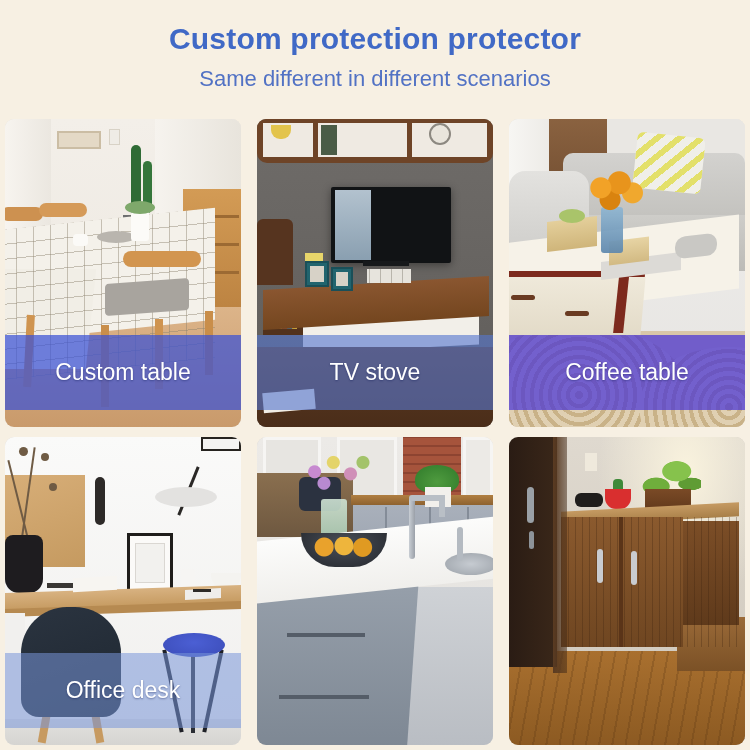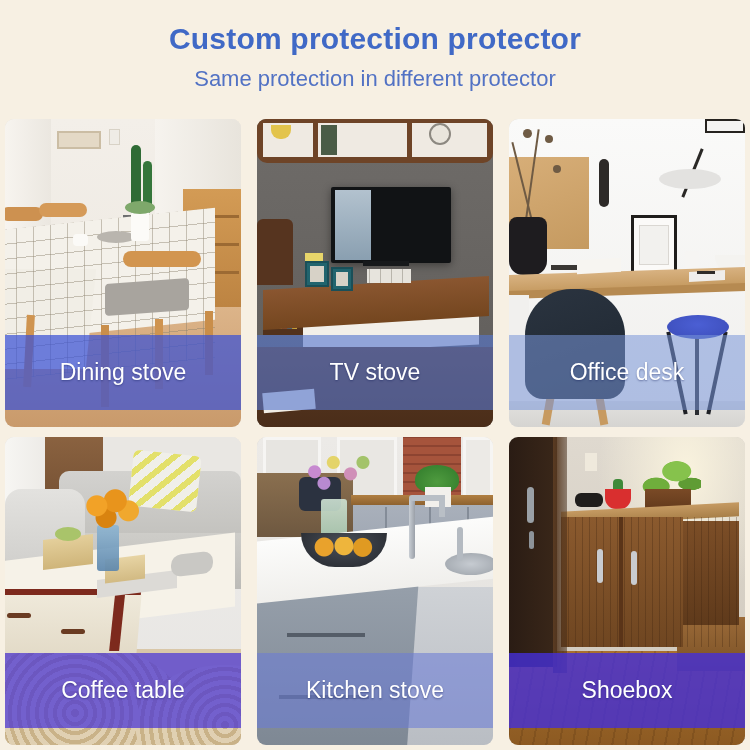--- a/index.html
+++ b/index.html
@@ -252,21 +252,21 @@
   .t6-bench    { left: 168px; top: 180px; width: 68px; height: 54px; background: linear-gradient(180deg,#9a6a38,#7b5126);}
   .t6-floor    { left: 0; top: 214px; right: 0; bottom: 0; background: linear-gradient(180deg,#a9702f,#8c5a22);}
   .t6-fgrain   { left: 0; top: 214px; right: 0; bottom: 0;
                  background: repeating-linear-gradient(100deg,rgba(80,46,14,.22) 0 2px,transparent 2px 13px);}
 </style>
 </head>
 <body>
 
 <div class="header">
   <div class="headline">Custom protection protector</div>
-  <div class="subheadline">Same protection in different protector</div>
+  <div class="subheadline">Same different in different scenarios</div>
 </div>
 
 <div class="grid">
 
   <div class="tile">
     <div class="scene">
       <div class="rect t1-wall"></div>
       <div class="rect t1-curtainL"></div>
         <div class="rect t1-curtainR"></div>
       <div class="rect t1-frame"></div>
@@ -289,21 +289,21 @@
       <div class="rect t1-vase"></div>
         <div class="rect t1-leaf"></div>
       <div class="rect t1-seat"></div>
         <div class="rect t1-chairR"></div>
       <div class="rect t1-leg1"></div>
         <div class="rect t1-leg2"></div>
         <div class="rect t1-leg3"></div>
         <div class="rect t1-leg4"></div>
     </div>
     <div class="caption-bar bar-top" style="background:rgba(58,82,214,.72)">
-      <span class="caption-text">Dining stove</span>
+      <span class="caption-text">Custom table</span>
     </div>
   </div>
 
   <div class="tile">
     <div class="scene">
       <div class="rect t2-wall"></div>
       <div class="rect t2-shelf"></div>
         <div class="rect t2-shelfin"></div>
       <div class="rect t2-sdiv1"></div>
         <div class="rect t2-sdiv2"></div>
@@ -324,20 +324,53 @@
         <div class="rect t2-pf1i"></div>
       <div class="rect t2-pf2"></div>
         <div class="rect t2-pf2i"></div>
       <div class="rect t2-sock"></div>
         <div class="rect t2-sockg"></div>
       <div class="rect t2-floor"></div>
         <div class="rect t2-book"></div>
     </div>
     <div class="caption-bar bar-top" style="background:rgba(86,118,206,.62)">
       <span class="caption-text">TV stove</span>
+    </div>
+  </div>
+
+  <div class="tile">
+    <div class="scene">
+      <div class="rect t4-wall"></div>
+      <div class="rect t4-curtain"></div>
+        <div class="rect t4-wood"></div>
+        <div class="rect t4-wall2"></div>
+      <div class="rect t4-sofaBack"></div>
+        <div class="rect t4-pillow"></div>
+        <div class="rect t4-pillowZ"></div>
+      <div class="rect t4-sofaSeat"></div>
+        <div class="rect t4-sofaArm"></div>
+      <div class="rect t4-rug"></div>
+        <div class="rect t4-rugring"></div>
+        <div class="rect t4-rugring2"></div>
+      <div class="rect t4-table"></div>
+        <div class="rect t4-redline"></div>
+      <div class="rect t4-tableEdge"></div>
+        <div class="rect t4-redline2"></div>
+      <div class="rect t4-handle1"></div>
+        <div class="rect t4-handle2"></div>
+      <div class="rect t4-box1"></div>
+        <div class="rect t4-veg"></div>
+      <div class="rect t4-tray"></div>
+        <div class="rect t4-box2"></div>
+        <div class="rect t4-cat"></div>
+      <div class="rect t4-vase"></div>
+        <div class="rect t4-flowers"></div>
+    </div>
+    <div class="caption-bar bar-bot" style="background:rgba(69,48,216,.70)">
+      <span class="caption-text">Coffee table</span>
     </div>
   </div>
 
   <div class="tile">
     <div class="scene">
       <div class="rect t3-wall"></div>
       <div class="rect t3-panel"></div>
       <div class="rect t3-branch1"></div>
         <div class="rect t3-branch2"></div>
       <div class="rect t3-bud1"></div>
@@ -368,53 +401,20 @@
         <div class="rect t3-clegR"></div>
         <div class="rect t3-chair"></div>
     </div>
     <div class="caption-bar bar-top" style="background:rgba(120,150,216,.55)">
       <span class="caption-text">Office desk</span>
     </div>
   </div>
 
   <div class="tile">
     <div class="scene">
-      <div class="rect t4-wall"></div>
-      <div class="rect t4-curtain"></div>
-        <div class="rect t4-wood"></div>
-        <div class="rect t4-wall2"></div>
-      <div class="rect t4-sofaBack"></div>
-        <div class="rect t4-pillow"></div>
-        <div class="rect t4-pillowZ"></div>
-      <div class="rect t4-sofaSeat"></div>
-        <div class="rect t4-sofaArm"></div>
-      <div class="rect t4-rug"></div>
-        <div class="rect t4-rugring"></div>
-        <div class="rect t4-rugring2"></div>
-      <div class="rect t4-table"></div>
-        <div class="rect t4-redline"></div>
-      <div class="rect t4-tableEdge"></div>
-        <div class="rect t4-redline2"></div>
-      <div class="rect t4-handle1"></div>
-        <div class="rect t4-handle2"></div>
-      <div class="rect t4-box1"></div>
-        <div class="rect t4-veg"></div>
-      <div class="rect t4-tray"></div>
-        <div class="rect t4-box2"></div>
-        <div class="rect t4-cat"></div>
-      <div class="rect t4-vase"></div>
-        <div class="rect t4-flowers"></div>
-    </div>
-    <div class="caption-bar bar-bot" style="background:rgba(69,48,216,.70)">
-      <span class="caption-text">Coffee table</span>
-    </div>
-  </div>
-
-  <div class="tile">
-    <div class="scene">
       <div class="rect t5-wall"></div>
       <div class="rect t5-win1"></div>
         <div class="rect t5-win2"></div>
       <div class="rect t5-brick"></div>
         <div class="rect t5-win3"></div>
       <div class="rect t5-bg"></div>
         <div class="rect t5-chair"></div>
       <div class="rect t5-counter2"></div>
         <div class="rect t5-cab1"></div>
       <div class="rect t5-cabl1"></div>
@@ -431,23 +431,20 @@
         <div class="rect t5-ih2"></div>
       <div class="rect t5-island"></div>
       <div class="rect t5-faucet"></div>
         <div class="rect t5-faucetT"></div>
         <div class="rect t5-faucetD"></div>
       <div class="rect t5-sink"></div>
         <div class="rect t5-faucet2"></div>
       <div class="rect t5-basket"></div>
         <div class="rect t5-fruit"></div>
     </div>
-    <div class="caption-bar bar-bot" style="background:rgba(106,124,214,.58)">
-      <span class="caption-text">Kitchen stove</span>
-    </div>
   </div>
 
   <div class="tile">
     <div class="scene">
       <div class="rect t6-wall"></div>
         <div class="rect t6-glow"></div>
       <div class="rect t6-switch"></div>
       <div class="rect t6-plant"></div>
         <div class="rect t6-ppot"></div>
       <div class="rect t6-cactus"></div>
@@ -461,18 +458,15 @@
         <div class="rect t6-cab"></div>
       <div class="rect t6-grain"></div>
         <div class="rect t6-cabDiv"></div>
       <div class="rect t6-hd1"></div>
         <div class="rect t6-hd2"></div>
       <div class="rect t6-door"></div>
         <div class="rect t6-doorfr"></div>
       <div class="rect t6-handle"></div>
         <div class="rect t6-handle2"></div>
     </div>
-    <div class="caption-bar bar-bot" style="background:rgba(69,48,216,.80)">
-      <span class="caption-text">Shoebox</span>
-    </div>
   </div>
 
 </div>
 
 </body></html>

